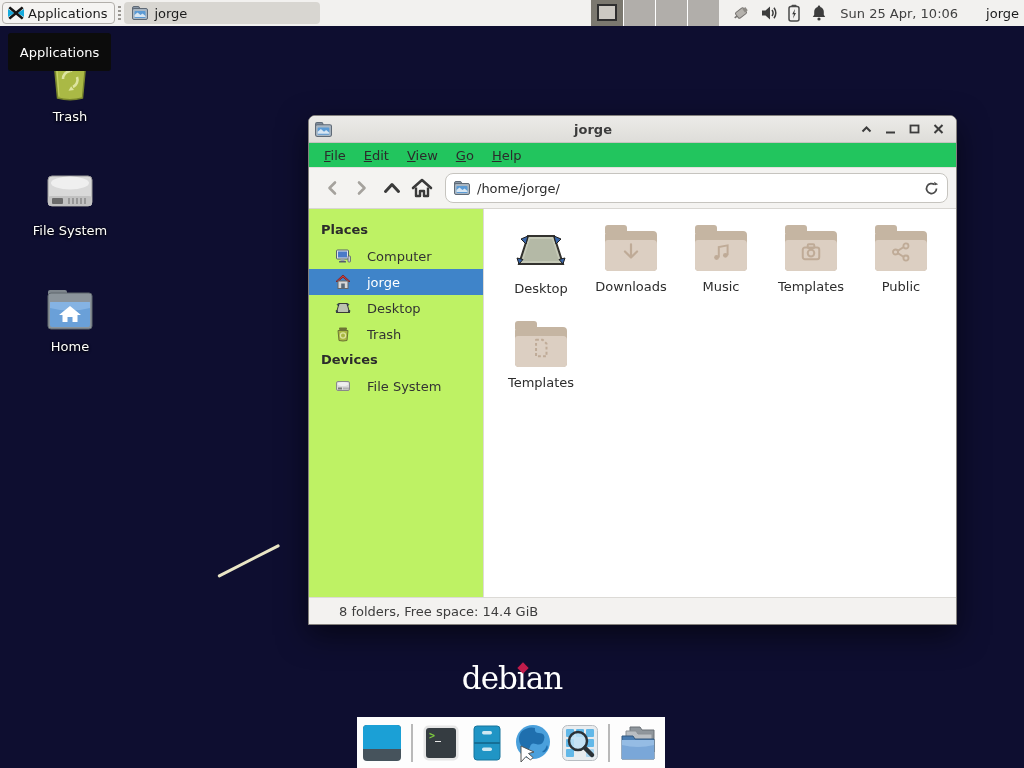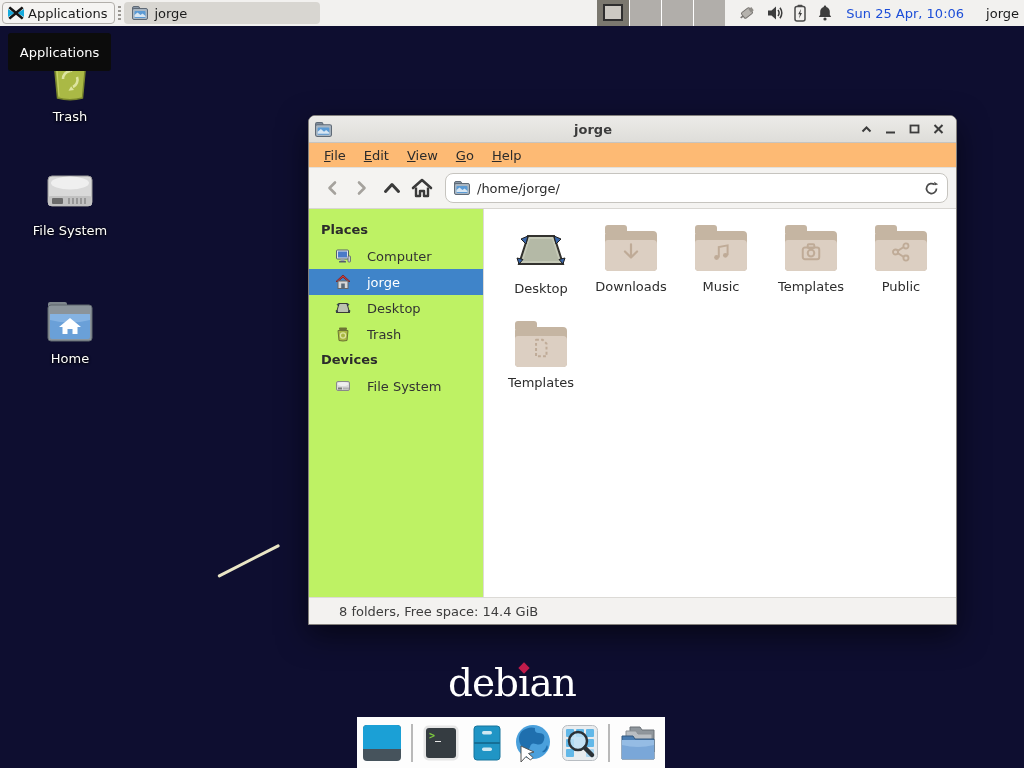--- a/index.html
+++ b/index.html
@@ -30,36 +30,36 @@
   }
   .panel-spacer { flex:1; }
   .ws-switcher { display:flex; height:26px; }
   .ws-cell { width:32px; height:26px; background:#b1aeaa; border-left:1px solid #fff; position:relative; }
   .ws-cell.active { background:#7b786f; border-left:none; }
   .ws-mini-window {
     position:absolute; left:6px; top:4px; width:20px; height:17px;
     background:#ccc9c2; border:2px solid #2f2f2f;
   }
   .tray { display:flex; align-items:center; gap:9px; margin-left:12px; }
-  .clock { margin:0 22px 0 12px; color:#1d4ed8; white-space:nowrap; }
+  .clock { margin:0 28px 0 12px; color:#404040; white-space:nowrap; }
   .panel-user { margin-right:5px; color:#1c1c1c; }
 
   
   .tooltip {
     position:absolute; left:8px; top:33px; width:103px; height:38px;
     background:#0c0c0c; border-radius:3px; color:#fff;
     display:flex; align-items:center; justify-content:center; z-index:40;
   }
 
   
   .desk-icon { position:absolute; width:120px; left:10px; text-align:center; z-index:10; }
   .desk-icon .dlabel { color:#fff; margin-top:4px; text-shadow:0 1px 3px #000, 0 0 2px #000; }
   .di-trash { top:46px; }
   .di-fs { top:168px; }
-  .di-home { top:300px; }
+  .di-home { top:288px; }
 
   
   .scribble {
     position:absolute; left:218px; top:575px; width:69px; height:3px;
     background:#eae6c6; transform:rotate(-27deg); transform-origin:left center;
     border-radius:2px; z-index:5;
   }
 
   
   .window {
@@ -70,21 +70,21 @@
   }
   .titlebar {
     height:27px; background:linear-gradient(#ecebe8,#deddd9);
     border-bottom:1px solid #c6c4c0; display:flex; align-items:center;
     padding:0 6px; flex:0 0 auto;
   }
   .title-text { flex:1; text-align:center; font-weight:bold; color:#3b3b3b; }
   .win-ctrls { display:flex; align-items:center; }
   .win-btn { width:24px; height:22px; display:flex; align-items:center; justify-content:center; }
   .menubar {
-    height:25px; background:#fdba74; border-bottom:1px solid #e2e0dc;
+    height:25px; background:#22c55e; border-bottom:1px solid #e2e0dc;
     display:flex; align-items:center; padding-left:6px; flex:0 0 auto;
   }
   .menu-item { display:inline-block; padding:3px 9px; color:#2b2b2b; }
   .menu-item::first-letter { text-decoration:underline; }
   .toolbar {
     height:41px; background:#f4f3f1; border-bottom:1px solid #d8d6d2;
     display:flex; align-items:center; padding:0 8px; flex:0 0 auto;
   }
   .tool-btn { width:30px; height:30px; display:flex; align-items:center; justify-content:center; }
   .pathbar {
@@ -111,21 +111,21 @@
   .emblem { position:absolute; left:15px; top:12px; }
   .statusbar {
     height:27px; background:#f3f2f0; border-top:1px solid #dcdad6;
     display:flex; align-items:center; padding-left:30px; color:#3d3d3d; flex:0 0 auto;
   }
 
   
   .debian-logo {
     position:absolute; left:0; top:660px; width:1024px; text-align:center;
     font-family:"DejaVu Serif","Liberation Serif",serif;
-    font-size:39px; color:#fff; z-index:5; letter-spacing:-1px;
+    font-size:31px; color:#fff; z-index:5; letter-spacing:-1px;
   }
   .debian-logo .iwrap { position:relative; }
   .debian-diamond {
     position:absolute; left:2px; top:4px; width:8px; height:8px;
     background:#c11d4c; transform:rotate(45deg);
   }
 
   
   .dock {
     position:absolute; left:357px; top:717px; width:308px; height:51px;

